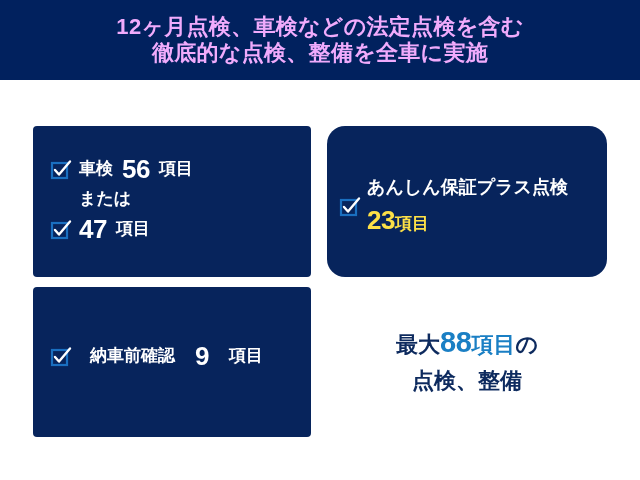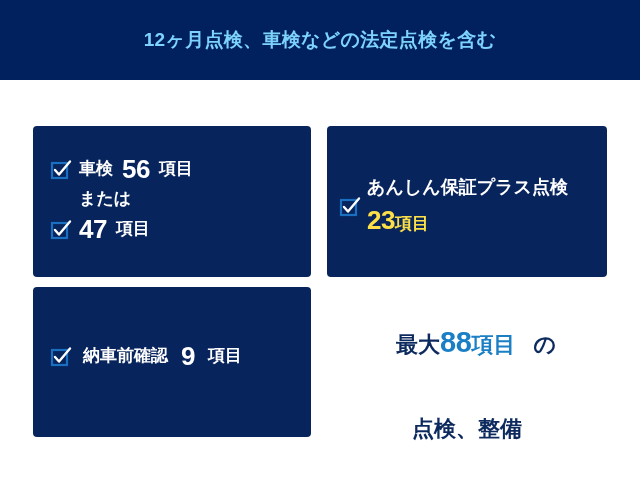--- a/index.html
+++ b/index.html
@@ -22,22 +22,22 @@
     top: 0;
     width: 640px;
     height: 80px;
     background: #01215e;
     display: flex;
     flex-direction: column;
     align-items: center;
     justify-content: center;
   }
   .header-line {
-    color: #7dd3fc;
-    font-size: 19px;
+    color: #f0abfc;
+    font-size: 22px;
     font-weight: bold;
     line-height: 26px;
     letter-spacing: 0.3px;
     white-space: nowrap;
   }
 
   
   .card {
     position: absolute;
     background: #07245c;
@@ -49,20 +49,21 @@
     top: 126px;
     width: 278px;
     height: 151px;
     padding: 30px 0 16px 18px;
   }
   .card-2 {
     left: 327px;
     top: 126px;
     width: 280px;
     height: 151px;
+    border-radius: 18px;
   }
   .card-3 {
     left: 33px;
     top: 287px;
     width: 278px;
     height: 150px;
   }
 
   
   .cbox {
@@ -133,66 +134,65 @@
     white-space: nowrap;
   }
 
   
   .card3-inner {
     position: absolute;
     left: 18px;
     top: 56px;
     display: flex;
     align-items: center;
-    gap: 13px;
+    gap: 20px;
   }
 
   
   .summary {
     position: absolute;
     left: 327px;
     top: 325px;
     width: 280px;
     text-align: center;
   }
   .summary-line {
     white-space: nowrap;
     line-height: 34px;
   }
   .sum-small {
     color: #0d2a5e;
     font-size: 22px;
     font-weight: bold;
-    margin-left: 18px;
   }
   .sum-big {
     color: #1a7fc4;
     font-size: 29px;
     font-weight: bold;
     letter-spacing: -0.5px;
   }
   .sum-mid {
     color: #1a7fc4;
     font-size: 22px;
     font-weight: bold;
   }
   .summary-line2 {
     color: #0d2a5e;
     font-size: 22px;
     font-weight: bold;
     line-height: 34px;
     white-space: nowrap;
-    margin-top: 48px;
   }
 </style>
 </head>
 <body>
 
 <div class="header-banner">
   <div class="header-line">12ヶ月点検、車検などの法定点検を含む</div>
+  <div class="header-line">徹底的な点検、整備を全車に実施</div>
 </div>
 
 <div class="card card-1">
 
   <div class="row">
     <span class="cbox">
       <svg width="19" height="19" viewBox="0 0 19 19">
         <rect x="1" y="3" width="15" height="15" fill="none" stroke="#1a6fc0" stroke-width="2.2"></rect>
         <path d="M4 10 L8 14.5 L19 1.5" fill="none" stroke="#ffffff" stroke-width="2.4" stroke-linecap="round" stroke-linejoin="round"></path>
       </svg>

